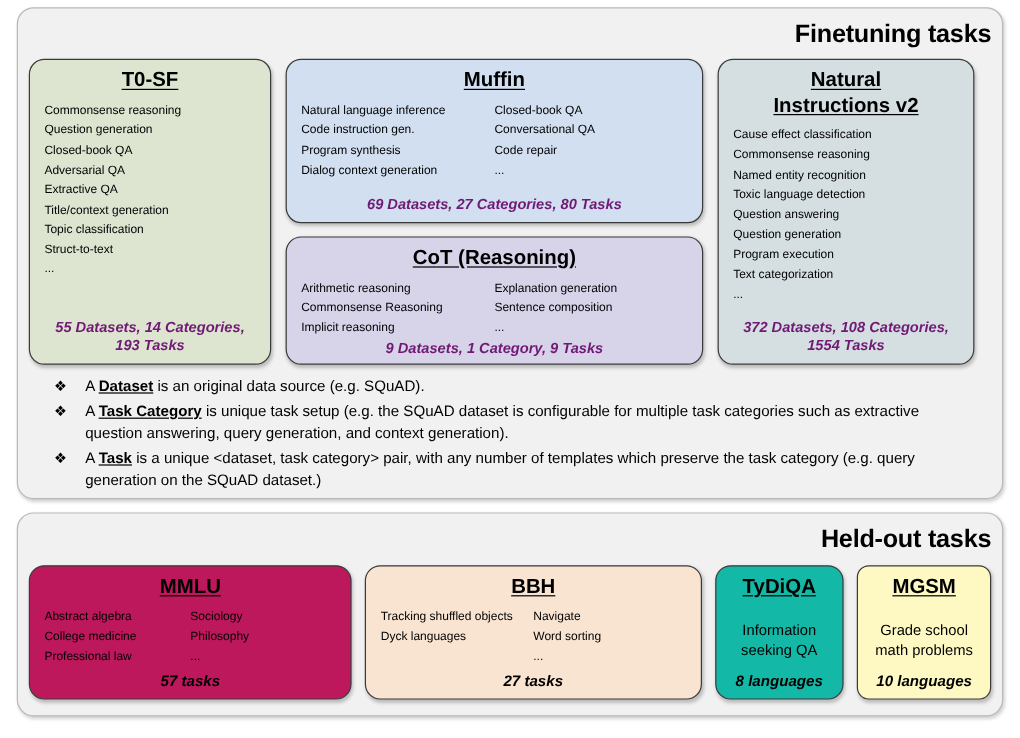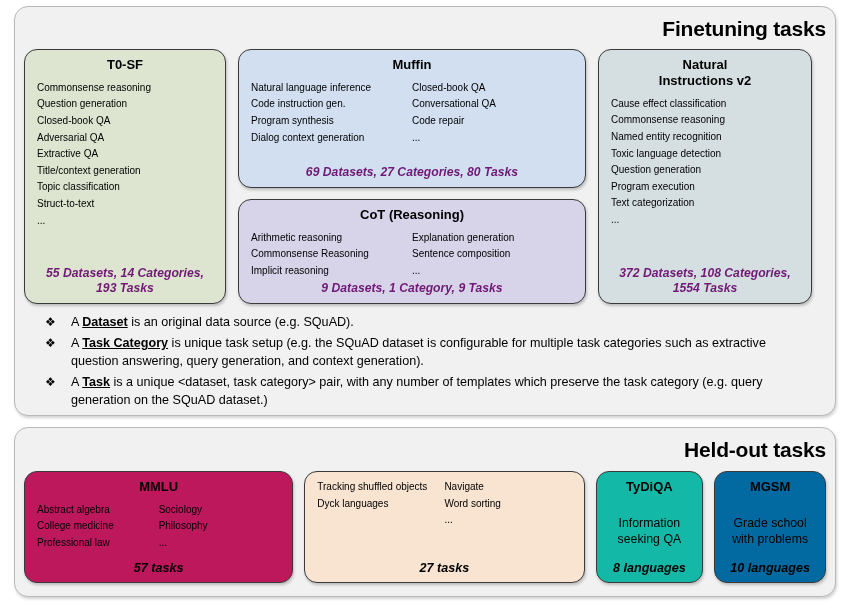--- a/index.html
+++ b/index.html
@@ -46,22 +46,23 @@
   .card {
     border: 1px solid #3a3a3a;
     border-radius: 13px;
     box-sizing: border-box;
     box-shadow: 1px 2px 3px rgba(0,0,0,0.22);
     padding: 7px 12px 7px 12px;
     position: relative;
   }
   .card-title {
     text-align: center;
-    font-size: 13px;
+    font-size: 17px;
     font-weight: bold;
+    text-decoration: underline;
     text-underline-offset: 2px;
     line-height: 1.22;
     margin-bottom: 7px;
   }
   .item {
     font-size: 10px;
     line-height: 16.6px;
     white-space: nowrap;
   }
   .footnote {
@@ -158,21 +159,21 @@
   .ho-row {
     display: flex;
     align-items: flex-start;
     gap: 11px;
     height: 112px;
     padding-top: 1px;
   }
   #card-mmlu  { width: 270px; height: 112px; background: #be185d; display:flex; flex-direction:column;}
   #card-bbh   { width: 281px; height: 112px; background: #f8e4d1; display:flex; flex-direction:column;}
   #card-tydiqa{ width: 108px; height: 112px; background: #14b8a6; display:flex; flex-direction:column;}
-  #card-mgsm  { width: 112px; height: 112px; background: #0369a1; display:flex; flex-direction:column;}
+  #card-mgsm  { width: 112px; height: 112px; background: #fef9c3; display:flex; flex-direction:column;border-radius:10px;}
   .center-item {
     font-size: 12.3px;
     line-height: 16.6px;
     text-align: center;
   }
 </style>
 </head>
 <body>
 
 <div class="page">
@@ -251,20 +252,21 @@
         <div class="card-title">
           <div>Natural</div>
           <div>Instructions v2</div>
         </div>
         <div class="cols">
           <div class="col">
             <div class="item">Cause effect classification</div>
             <div class="item">Commonsense reasoning</div>
             <div class="item">Named entity recognition</div>
             <div class="item">Toxic language detection</div>
+            <div class="item">Question answering</div>
             <div class="item">Question generation</div>
             <div class="item">Program execution</div>
             <div class="item">Text categorization</div>
             <div class="item">...</div>
           </div>
         </div>
         <div class="spacer"></div>
         <div class="footnote">
           <div>372 Datasets, 108 Categories,</div>
           <div>1554 Tasks</div>
@@ -312,20 +314,21 @@
             <div class="item">Sociology</div>
             <div class="item">Philosophy</div>
             <div class="item">...</div>
           </div>
         </div>
         <div class="spacer"></div>
         <div class="footnote-dark">57 tasks</div>
       </div>
 
       <div class="card" id="card-bbh">
+        <div class="card-title">BBH</div>
         <div class="cols">
           <div class="col">
             <div class="item">Tracking shuffled objects</div>
             <div class="item">Dyck languages</div>
           </div>
           <div class="col">
             <div class="item">Navigate</div>
             <div class="item">Word sorting</div>
             <div class="item">...</div>
           </div>
@@ -343,21 +346,21 @@
         </div>
         <div class="spacer"></div>
         <div class="footnote-dark">8 languages</div>
       </div>
 
       <div class="card" id="card-mgsm">
         <div class="card-title">MGSM</div>
         <div class="spacer"></div>
         <div>
           <div class="center-item">Grade school</div>
-          <div class="center-item">with problems</div>
+          <div class="center-item">math problems</div>
         </div>
         <div class="spacer"></div>
         <div class="footnote-dark">10 languages</div>
       </div>
 
     </div>
 
   </div>
 
 </div>

